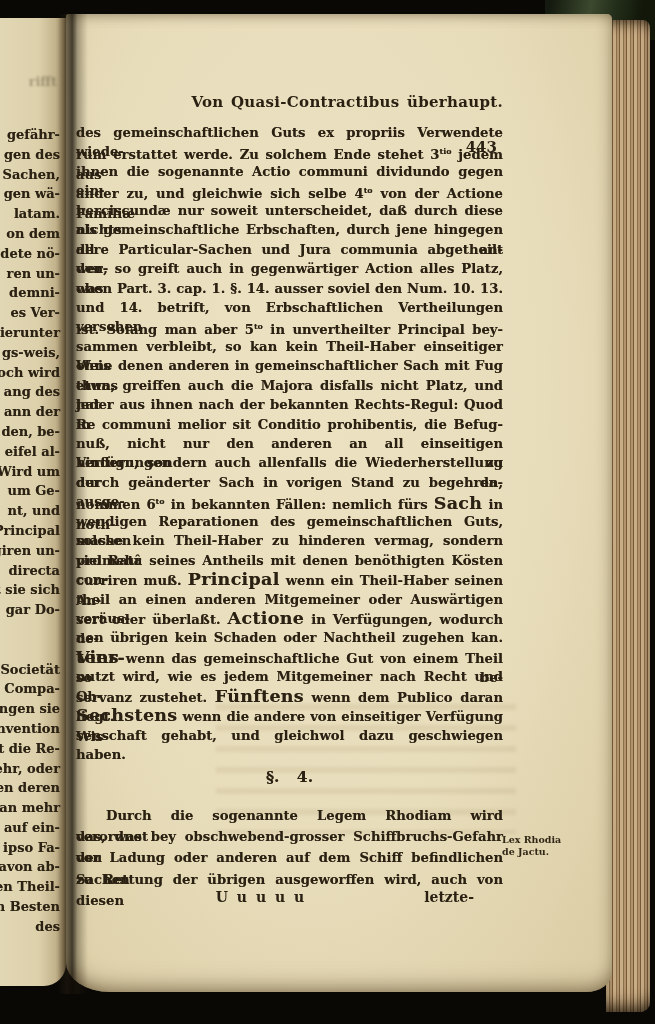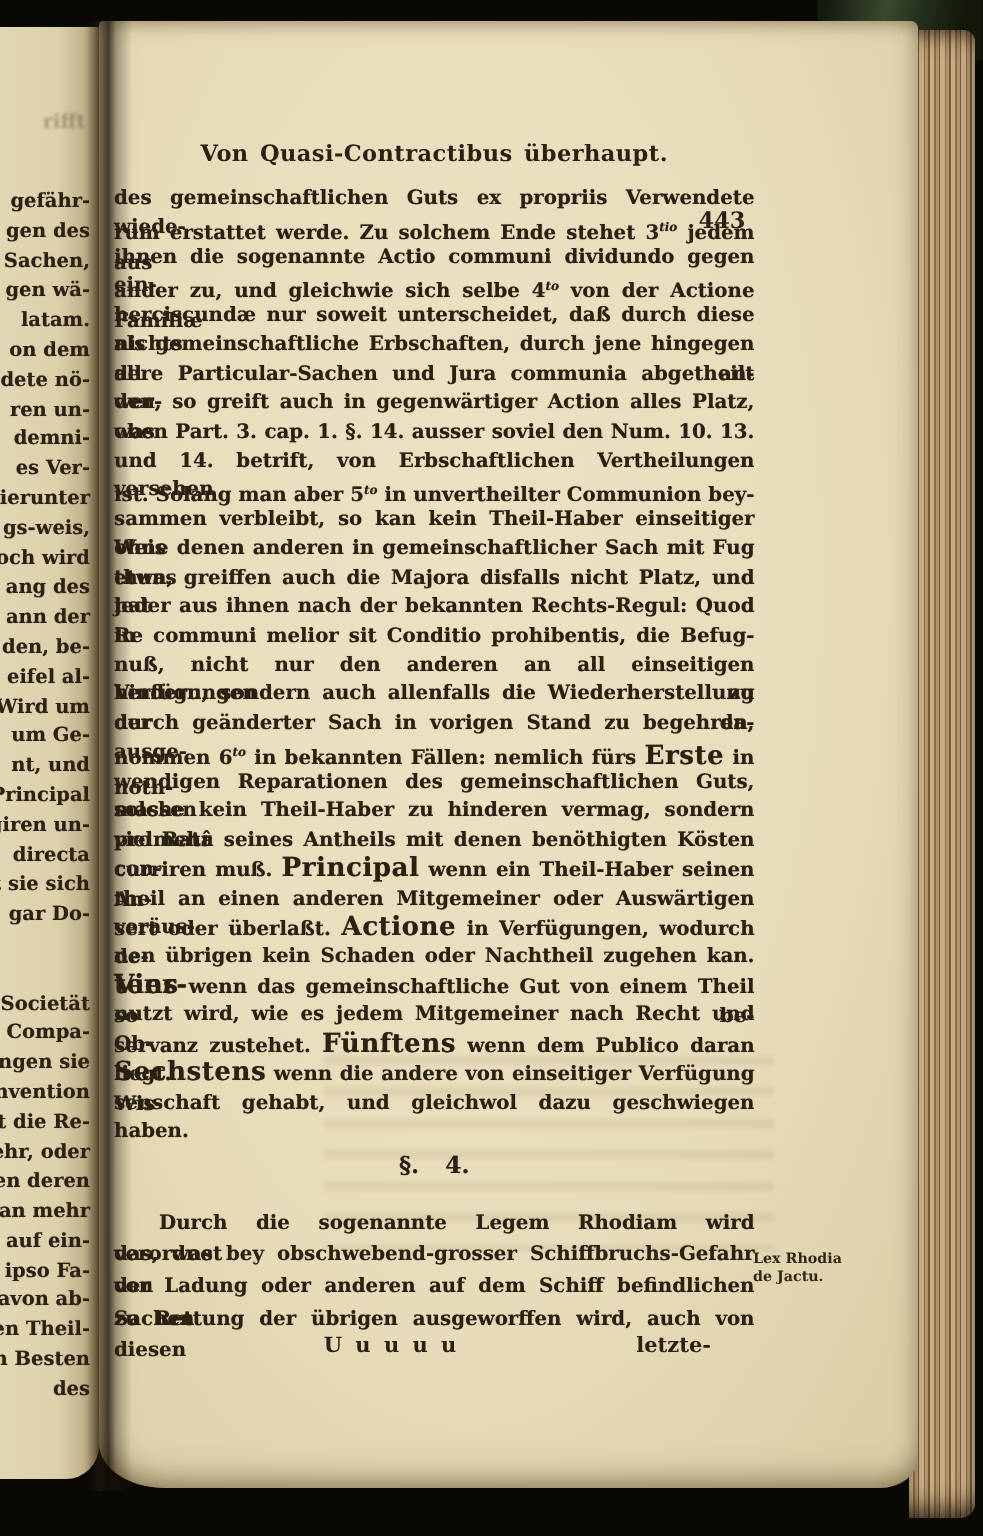--- a/index.html
+++ b/index.html
@@ -61,36 +61,36 @@
     position:absolute;left:58px;top:14px;width:30px;height:980px;
     background:linear-gradient(90deg,
       rgba(40,32,18,0) 0%,rgba(40,32,18,.45) 30%,rgba(18,13,6,.72) 47%,
       rgba(40,32,18,.30) 65%,rgba(40,32,18,0) 100%);
     z-index:3;pointer-events:none;
   }
   .running-header{
     position:absolute;top:78px;left:10px;width:427px;height:20px;line-height:20px;
   }
   .running-title{
-    display:block;text-align:center;font-size:15px;font-weight:bold;
+    display:block;text-align:right;font-size:15px;font-weight:bold;
     letter-spacing:.3px;word-spacing:2px;
   }
   .page-number{
     position:absolute;right:6px;top:1px;font-size:15px;font-weight:bold;margin-top:44px;
   }
   .body-block{position:absolute;top:109px;left:10px;width:427px;}
   .tline{
     height:19.45px;line-height:19.45px;overflow:visible;
     font-size:13.2px;font-weight:bold;
     text-align:justify;text-align-last:justify;
     text-shadow:0 0 .45px rgba(43,34,20,.55);
   }
   .tline.no-stretch{text-align-last:left;}
   .tline .disp{font-size:17.5px;letter-spacing:.3px;}
-  .tline sup{font-size:8px;vertical-align:5px;font-weight:bold;font-style:italic;}
+  .tline sup{font-size:8px;vertical-align:5px;font-weight:bold;}
   .section-heading{
     position:absolute;top:753px;left:10px;width:427px;height:20px;line-height:20px;
     text-align:center;font-size:15.5px;font-weight:bold;word-spacing:12px;
     text-shadow:0 0 .45px rgba(43,34,20,.55);
   }
   .para2{position:absolute;top:791px;left:10px;width:427px;}
   .para2 .tline{height:21.2px;line-height:21.2px;}
   .para2 .tline:first-child{text-indent:30px;}
   .margin-note{
     position:absolute;top:820px;left:436px;width:70px;
@@ -177,30 +177,30 @@
       <div class="tline"><span>des gemeinschaftlichen Guts ex propriis Verwendete wiede-</span></div>
       <div class="tline"><span>rum erstattet werde. Zu solchem Ende stehet 3</span><sup>tio</sup><span> jedem aus</span></div>
       <div class="tline"><span>ihnen die sogenannte Actio communi dividundo gegen ein-</span></div>
       <div class="tline"><span>ander zu, und gleichwie sich selbe 4</span><sup>to</sup><span> von der Actione Familiæ</span></div>
       <div class="tline"><span>herciscundæ nur soweit unterscheidet, daß durch diese nichts</span></div>
       <div class="tline"><span>als gemeinschaftliche Erbschaften, durch jene hingegen all an-</span></div>
       <div class="tline"><span>dere Particular-Sachen und Jura communia abgetheilt wer-</span></div>
       <div class="tline"><span>den, so greift auch in gegenwärtiger Action alles Platz, was</span></div>
       <div class="tline"><span>oben Part. 3. cap. 1. §. 14. ausser soviel den Num. 10. 13.</span></div>
       <div class="tline"><span>und 14. betrift, von Erbschaftlichen Vertheilungen versehen</span></div>
-      <div class="tline"><span>ist. Solang man aber 5</span><sup>to</sup><span> in unvertheilter Communion bey-</span></div>
+      <div class="tline"><span>ist. Solang man aber 5</span><sup>to</sup><span> in unvertheilter Principal bey-</span></div>
       <div class="tline"><span>sammen verbleibt, so kan kein Theil-Haber einseitiger Weis</span></div>
       <div class="tline"><span>ohne denen anderen in gemeinschaftlicher Sach mit Fug etwas</span></div>
       <div class="tline"><span>thun, greiffen auch die Majora disfalls nicht Platz, und hat</span></div>
       <div class="tline"><span>jeder aus ihnen nach der bekannten Rechts-Regul: Quod in</span></div>
       <div class="tline"><span>Re communi melior sit Conditio prohibentis, die Befug-</span></div>
       <div class="tline"><span>nuß, nicht nur den anderen an all einseitigen Verfügungen zu</span></div>
       <div class="tline"><span>hindern, sondern auch allenfalls die Wiederherstellung der da-</span></div>
       <div class="tline"><span>durch geänderter Sach in vorigen Stand zu begehren, ausge-</span></div>
-      <div class="tline"><span>nommen 6</span><sup>to</sup><span> in bekannten Fällen: nemlich fürs </span><span class="disp">Erste</span><span> in noth-</span></div>
+      <div class="tline"><span>nommen 6</span><sup>to</sup><span> in bekannten Fällen: nemlich fürs </span><span class="disp">Sach</span><span> in noth-</span></div>
       <div class="tline"><span>wendigen Reparationen des gemeinschaftlichen Guts, massen</span></div>
       <div class="tline"><span>solche kein Theil-Haber zu hinderen vermag, sondern vielmehr</span></div>
       <div class="tline"><span>pro Ratâ seines Antheils mit denen benöthigten Kösten con-</span></div>
       <div class="tline"><span>curriren muß. </span><span class="disp">Principal</span><span> wenn ein Theil-Haber seinen An-</span></div>
       <div class="tline"><span>theil an einen anderen Mitgemeiner oder Auswärtigen veräus-</span></div>
       <div class="tline"><span>sert oder überlaßt. </span><span class="disp">Actione</span><span> in Verfügungen, wodurch de-</span></div>
       <div class="tline"><span>nen übrigen kein Schaden oder Nachtheil zugehen kan. </span><span class="disp">Vier-</span></div>
       <div class="tline"><span class="disp">tens</span><span> wenn das gemeinschaftliche Gut von einem Theil so be-</span></div>
       <div class="tline"><span>nutzt wird, wie es jedem Mitgemeiner nach Recht und Ob-</span></div>
       <div class="tline"><span>servanz zustehet. </span><span class="disp">Fünftens</span><span> wenn dem Publico daran liegt.</span></div>

